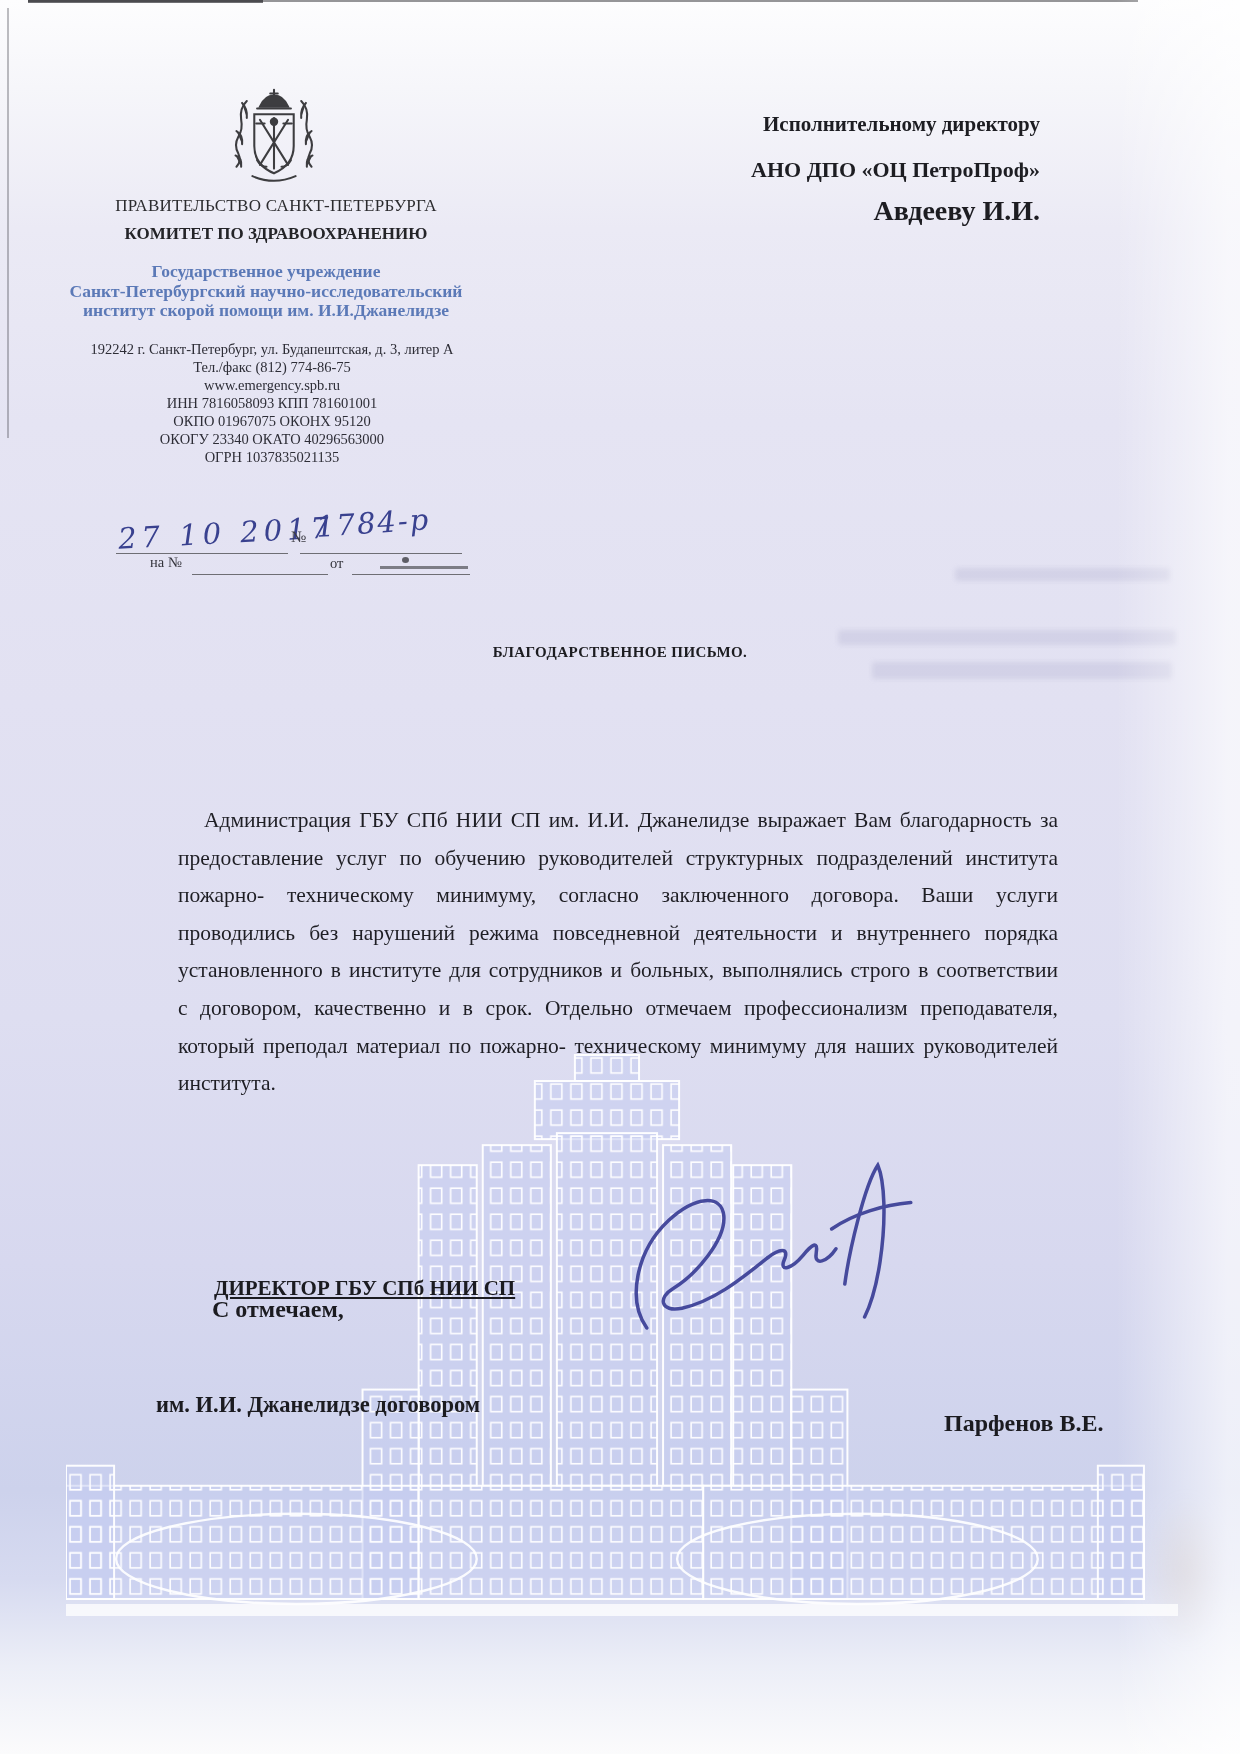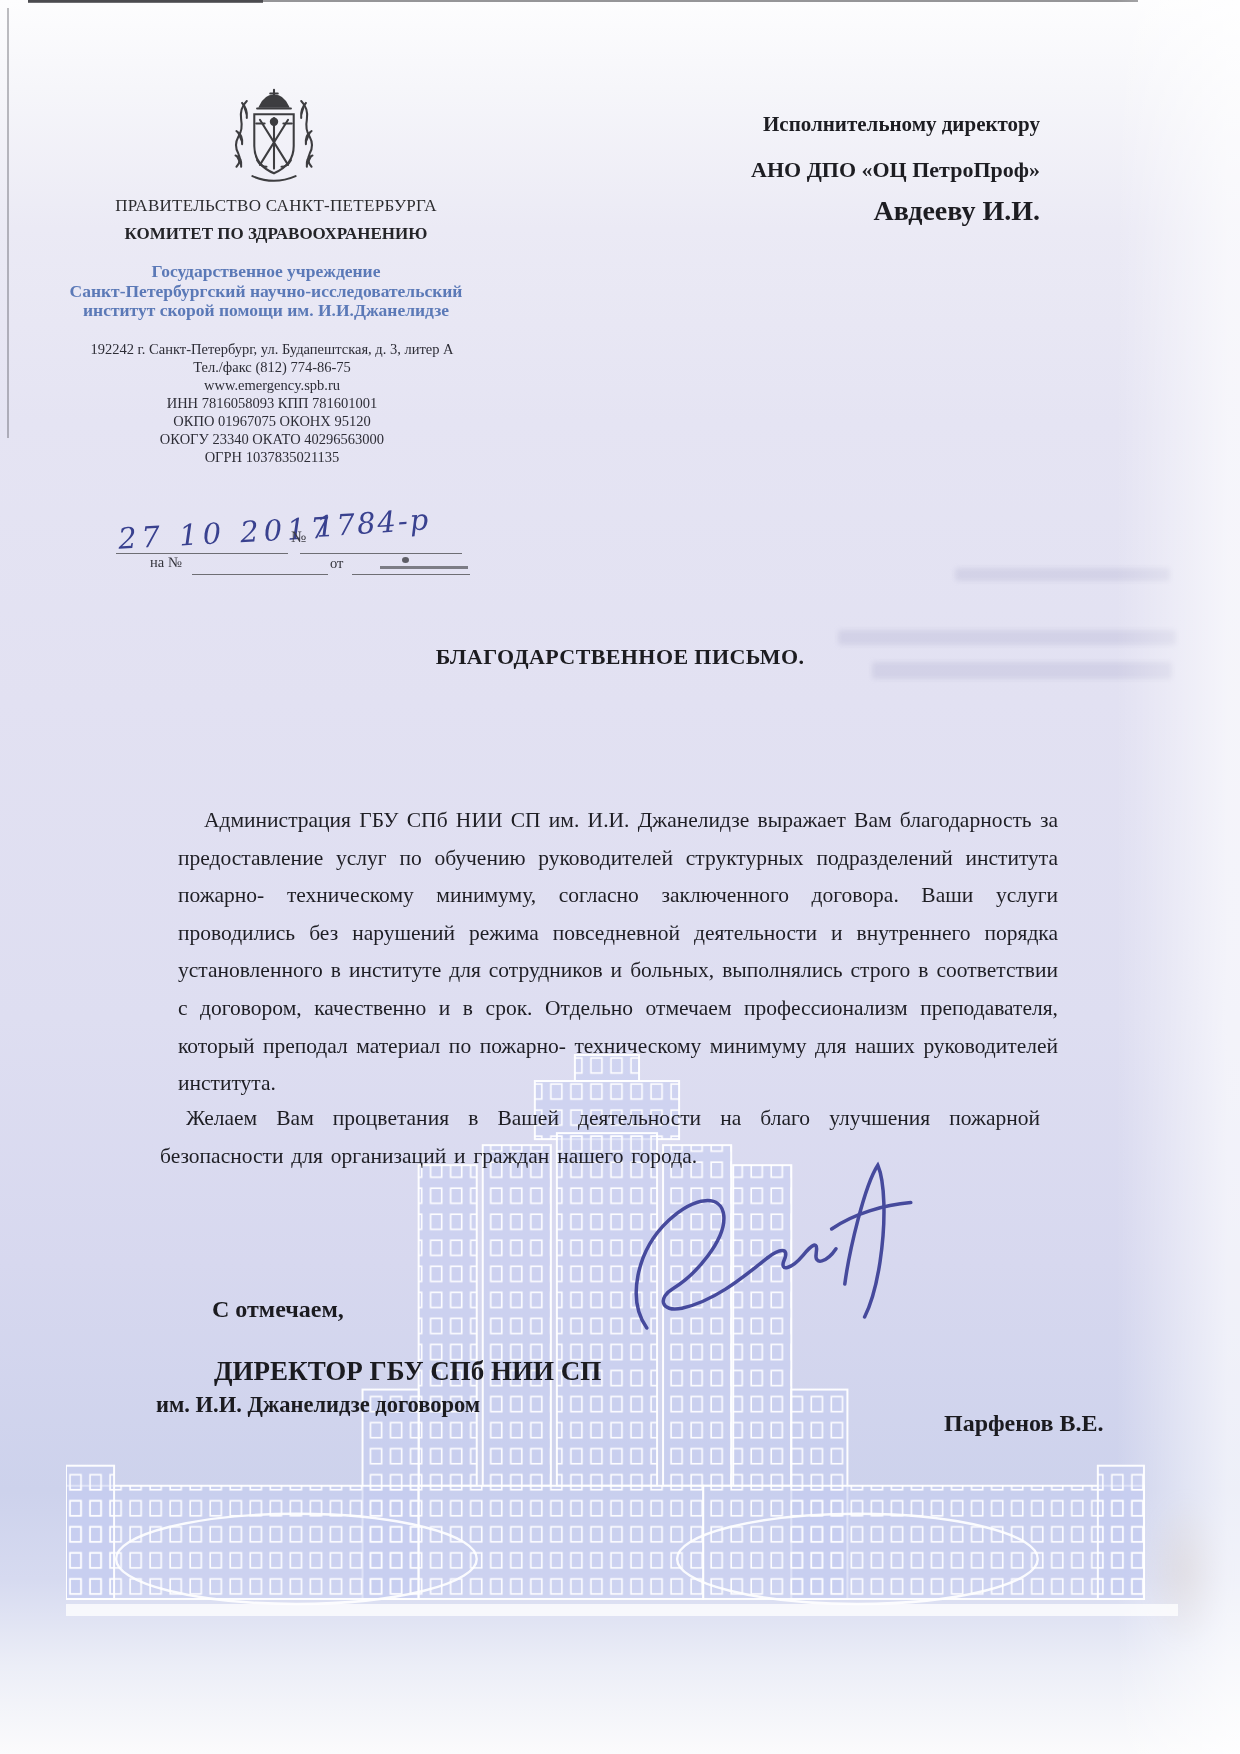--- a/index.html
+++ b/index.html
@@ -36,30 +36,30 @@
   .small-label{font-size:14.5px;color:#34343c;}
   .on-label{left:150px;top:554px;}
   .from-label{left:330px;top:555px;}
   
   .recipient{left:610px;top:112px;width:430px;text-align:right;color:#1d1d22;}
   .recipient .r1{font-size:21px;font-weight:bold;}
   .recipient .r2{font-size:22px;font-weight:bold;margin-top:20px;}
   .recipient .r3{font-size:28px;font-weight:bold;margin-top:12px;}
   
   .letter-title{left:300px;top:644px;width:640px;text-align:center;
-    font-size:22px;font-weight:bold;letter-spacing:.4px;color:#1c1c20;z-index:2;}
+    font-size:15px;font-weight:bold;letter-spacing:.4px;color:#1c1c20;z-index:2;}
   
   .body-par{left:160px;width:880px;margin:0;font-size:21.5px;line-height:37.6px;
     text-align:justify;text-indent:26px;word-spacing:2.5px;color:#1e1e24;z-index:2;}
   .par1{top:802px;margin-left:18px;}
   .par2{top:1100px;}
   
   .closing{font-weight:bold;color:#1b1b20;z-index:2;}
   .salutation{left:212px;top:1296px;font-size:24px;}
-  .pos1{left:214px;top:1356px;font-size:27px;}
+  .pos1{left:214px;top:1276px;font-size:21px;text-decoration:underline;}
   .pos2{left:156px;top:1392px;font-size:22.5px;}
   .signer-name{left:944px;top:1386px;font-size:24px;margin-top:24px;}
   
   .coat{left:213px;top:86px;width:122px;height:108px;}
   .watermark{left:66px;top:1052px;width:1112px;height:578px;z-index:1;}
   .signature{left:616px;top:1148px;width:330px;height:195px;z-index:3;}
   
   .art{pointer-events:none;}
   .edge-top{left:28px;top:0;width:1110px;height:2px;background:rgba(45,45,50,.5);}
   .edge-top2{left:28px;top:0;width:235px;height:3px;background:rgba(35,35,40,.65);}
@@ -174,21 +174,20 @@
 
   <div class="abs recipient">
     <div class="r1">Исполнительному директору</div>
     <div class="r2">АНО ДПО «ОЦ ПетроПроф»</div>
     <div class="r3">Авдееву И.И.</div>
   </div>
 
   <div class="abs letter-title">БЛАГОДАРСТВЕННОЕ ПИСЬМО.</div>
 
   <p class="abs body-par par1">Администрация  ГБУ СПб НИИ СП им. И.И. Джанелидзе  выражает Вам благодарность за предоставление услуг по обучению руководителей структурных подразделений института пожарно- техническому минимуму, согласно заключенного договора.  Ваши услуги проводились без нарушений режима повседневной деятельности и внутреннего порядка установленного в институте для сотрудников и больных, выполнялись строго в соответствии с договором, качественно и в срок. Отдельно отмечаем профессионализм преподавателя, который преподал материал по пожарно- техническому минимуму для наших руководителей института.</p>
-  <p class="abs body-par par2">Желаем Вам процветания  в Вашей деятельности на благо улучшения пожарной безопасности для организаций и граждан нашего города.</p>
 
   <div class="abs closing salutation">С отмечаем,</div>
   <div class="abs closing pos1">ДИРЕКТОР ГБУ СПб  НИИ СП</div>
   <div class="abs closing pos2">им. И.И. Джанелидзе  договором</div>
   <div class="abs closing signer-name">Парфенов В.Е.</div>
 
   <svg class="abs signature" viewBox="0 0 300 170" xmlns="http://www.w3.org/2000/svg" aria-hidden="true">
     <g stroke="#3a3e96" stroke-width="3.2" fill="none" stroke-linecap="round" opacity="0.92">
       <path d="M28 160 C 10 135, 18 90, 48 62 C 72 40, 96 38, 98 58 C 100 80, 72 112, 52 124 C 38 132, 40 146, 60 142 C 92 135, 120 110, 138 96"></path>
       <path d="M138 96 C 148 88, 158 86, 153 98 C 148 110, 160 106, 170 94 C 178 84, 184 80, 182 92 C 180 104, 192 100, 200 88"></path>

